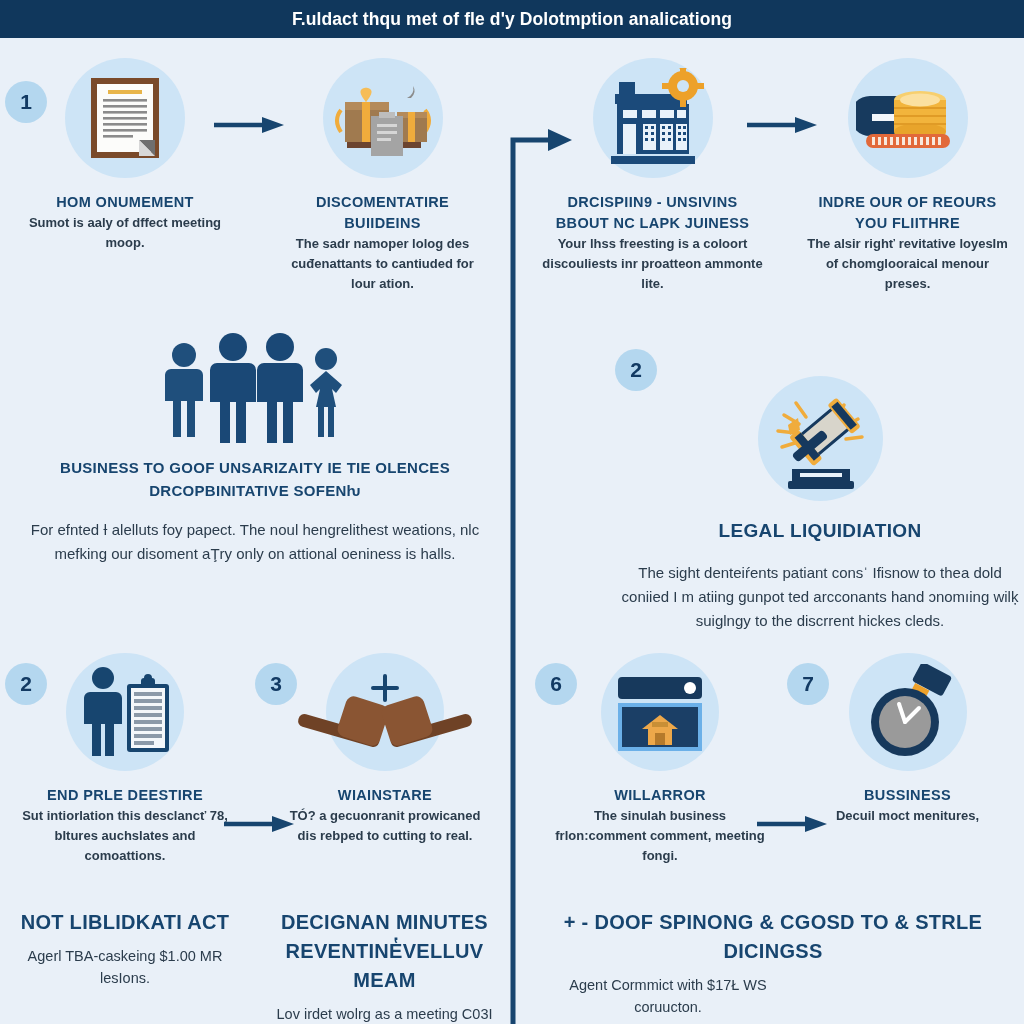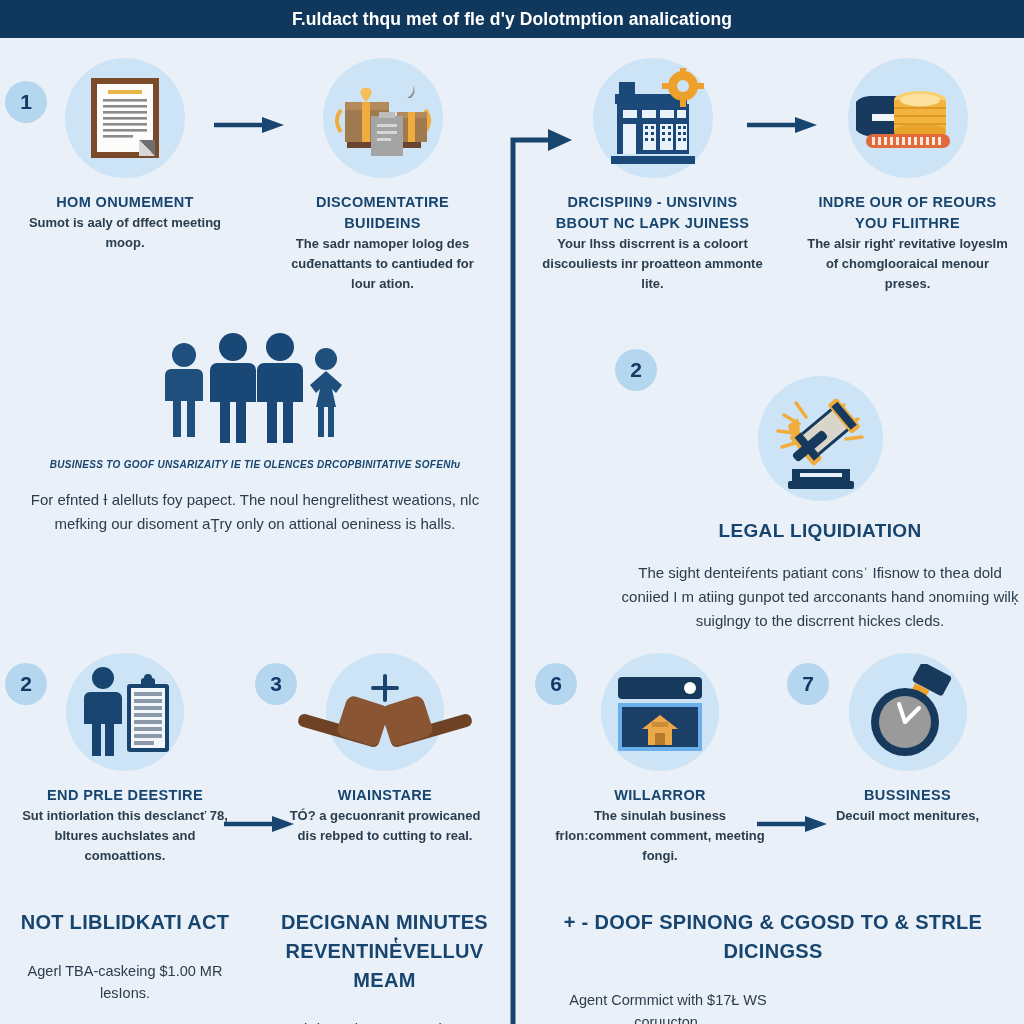--- a/index.html
+++ b/index.html
@@ -66,39 +66,38 @@
   }
   .node-desc {
     color: #2b3c4c;
     font-size: 13px;
     line-height: 1.55;
     font-weight: bold;
   }
   .wide-title {
     color: #17456f;
     font-weight: bold;
-    font-size: 10px;
+    font-size: 15px;
     letter-spacing: .3px;
     line-height: 1.5;
-    font-style: italic;
   }
   .wide-desc {
     color: #2b3c4c;
     font-size: 15px;
     line-height: 1.6;
     margin-top: 16px;
   }
   .arrow { position: absolute; }
   .subsection { position: absolute; text-align: center; }
   .sub-title {
     color: #17456f; font-weight: bold;
     font-size: 20px; letter-spacing: .3px; line-height: 1.45;
   }
   .sub-desc {
-    color: #2b3c4c; font-size: 14.5px; line-height: 1.55; margin-top: 23px;
+    color: #2b3c4c; font-size: 14.5px; line-height: 1.55; margin-top: 8px;
   }
 </style>
 </head>
 <body>
 
 <div id="root">
 
   <div class="header">
     <div class="header-title">F.uldact thqu met of fle d'y Dolotmption analicationg</div>
   </div>
@@ -222,21 +221,21 @@
                 <rect x="-3" y="13" width="6" height="8"></rect>
               <rect x="-21" y="-3" width="8" height="6"></rect>
                 <rect x="13" y="-3" width="8" height="6"></rect>
               <rect x="-17" y="-17" width="7" height="7" transform="rotate(45)"></rect>
             </g>
             <circle cx="0" cy="0" r="6" fill="#cde4f6"></circle>
           </g>
         </svg>
       </div>
       <div class="node-title">DRCISPIIN9 - UNSIVINS BBOUT NC LAPK JUINESS</div>
-      <div class="node-desc">Your lhss discrrent is a coloort discouliests inr proatteon ammonte lite.</div>
+      <div class="node-desc">Your lhss freesting is a coloort discouliests inr proatteon ammonte lite.</div>
     </div>
 
     <div class="arrow" style="left:745px; top:76px;">
       <svg width="74" height="22" viewBox="0 0 74 22">
         <line x1="2" y1="11" x2="54" y2="11" stroke="#17456f" stroke-width="4.5"></line>
         <polygon points="50,3 72,11 50,19" fill="#17456f"></polygon>
       </svg>
     </div>
 
     <div class="node" style="left:805px; top:20px; width:205px;">

